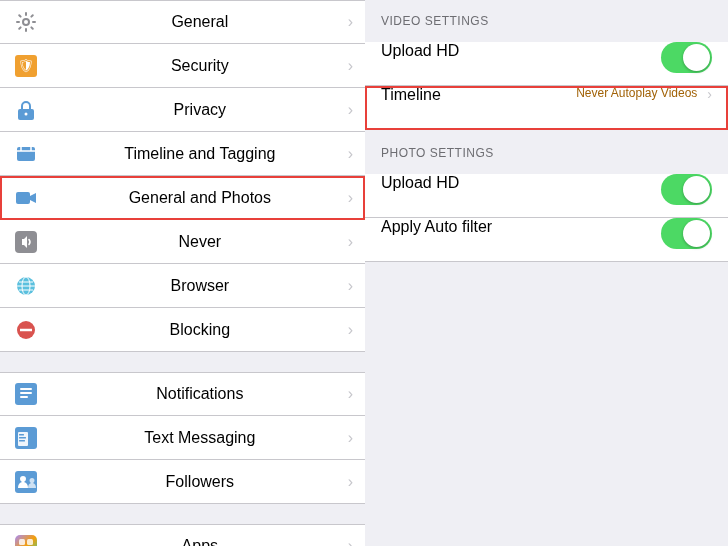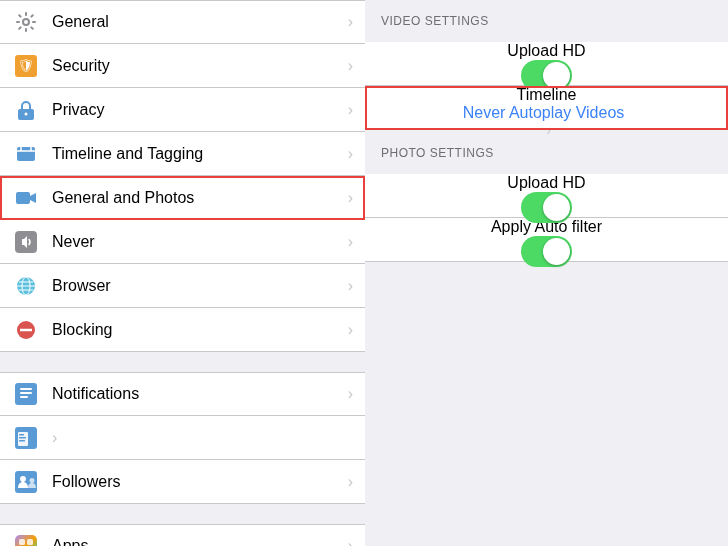--- a/index.html
+++ b/index.html
@@ -52,20 +52,21 @@
       display: flex;
       align-items: center;
       justify-content: center;
       flex-shrink: 0;
     }
 
     .menu-label {
       flex: 1;
       font-size: 16px;
       color: #000;
+      text-align: center;
     }
 
     .chevron {
       color: #c7c7cc;
       font-size: 16px;
     }
 
     
     .right-panel {
       flex: 1;
@@ -80,41 +81,39 @@
     .section-header {
       padding: 14px 16px 14px;
       font-size: 12px;
       color: #6d6d72;
       text-transform: uppercase;
       letter-spacing: 0.5px;
     }
 
     .settings-row {
       display: flex;
-      align-items: center;
       background: #fff;
       padding: 0 16px;
       height: 44px;
       border-bottom: 0.5px solid #c8c7cc;
-      flex-direction: column;
     }
 
     .settings-row:first-of-type {
       border-top: 0.5px solid #c8c7cc;
     }
 
     .settings-label {
       flex: 1;
       font-size: 16px;
       color: #000;
     }
 
     .settings-value {
-      font-size: 16px;
-      color: #3b82f6;
+      font-size: 12px;
+      color: #a16207;
       margin-right: 6px;
     }
 
     .toggle {
       width: 51px;
       height: 31px;
       background: #4cd964;
       border-radius: 15.5px;
       position: relative;
       flex-shrink: 0;
@@ -271,20 +270,21 @@
     <div class="menu-item">
       <div class="menu-icon">
         <svg width="22" height="22" viewBox="0 0 22 22">
           <rect width="22" height="22" rx="3" fill="#5b9bd5"></rect>
           <rect x="3" y="5" width="10" height="14" rx="1" fill="white" opacity="0.9"></rect>
           <rect x="4" y="7" width="5" height="1.5" rx="0.5" fill="#5b9bd5"></rect>
           <rect x="4" y="10" width="7" height="1.5" rx="0.5" fill="#5b9bd5"></rect>
           <rect x="4" y="13" width="6" height="1.5" rx="0.5" fill="#5b9bd5"></rect>
         </svg>
       </div>
+      <span class="menu-label">Text Messaging</span>
       <span class="chevron">›</span>
     </div>
 
     <div class="menu-item">
       <div class="menu-icon">
         <svg width="22" height="22" viewBox="0 0 22 22">
           <rect width="22" height="22" rx="3" fill="#5b9bd5"></rect>
           <path d="M3 17 Q3 12 7 11 Q5 10 5 8 Q5 5 8 5 Q11 5 11 8 Q11 10 9 11 Q13 12 13 17Z" fill="white"></path>
           <path d="M13 17 Q13 13 16 12 Q14.5 11 14.5 9.5 Q14.5 7 17 7 Q19.5 7 19.5 9.5 Q19.5 11 18 12 Q21 13 21 17Z" fill="white" opacity="0.7"></path>
         </svg>

